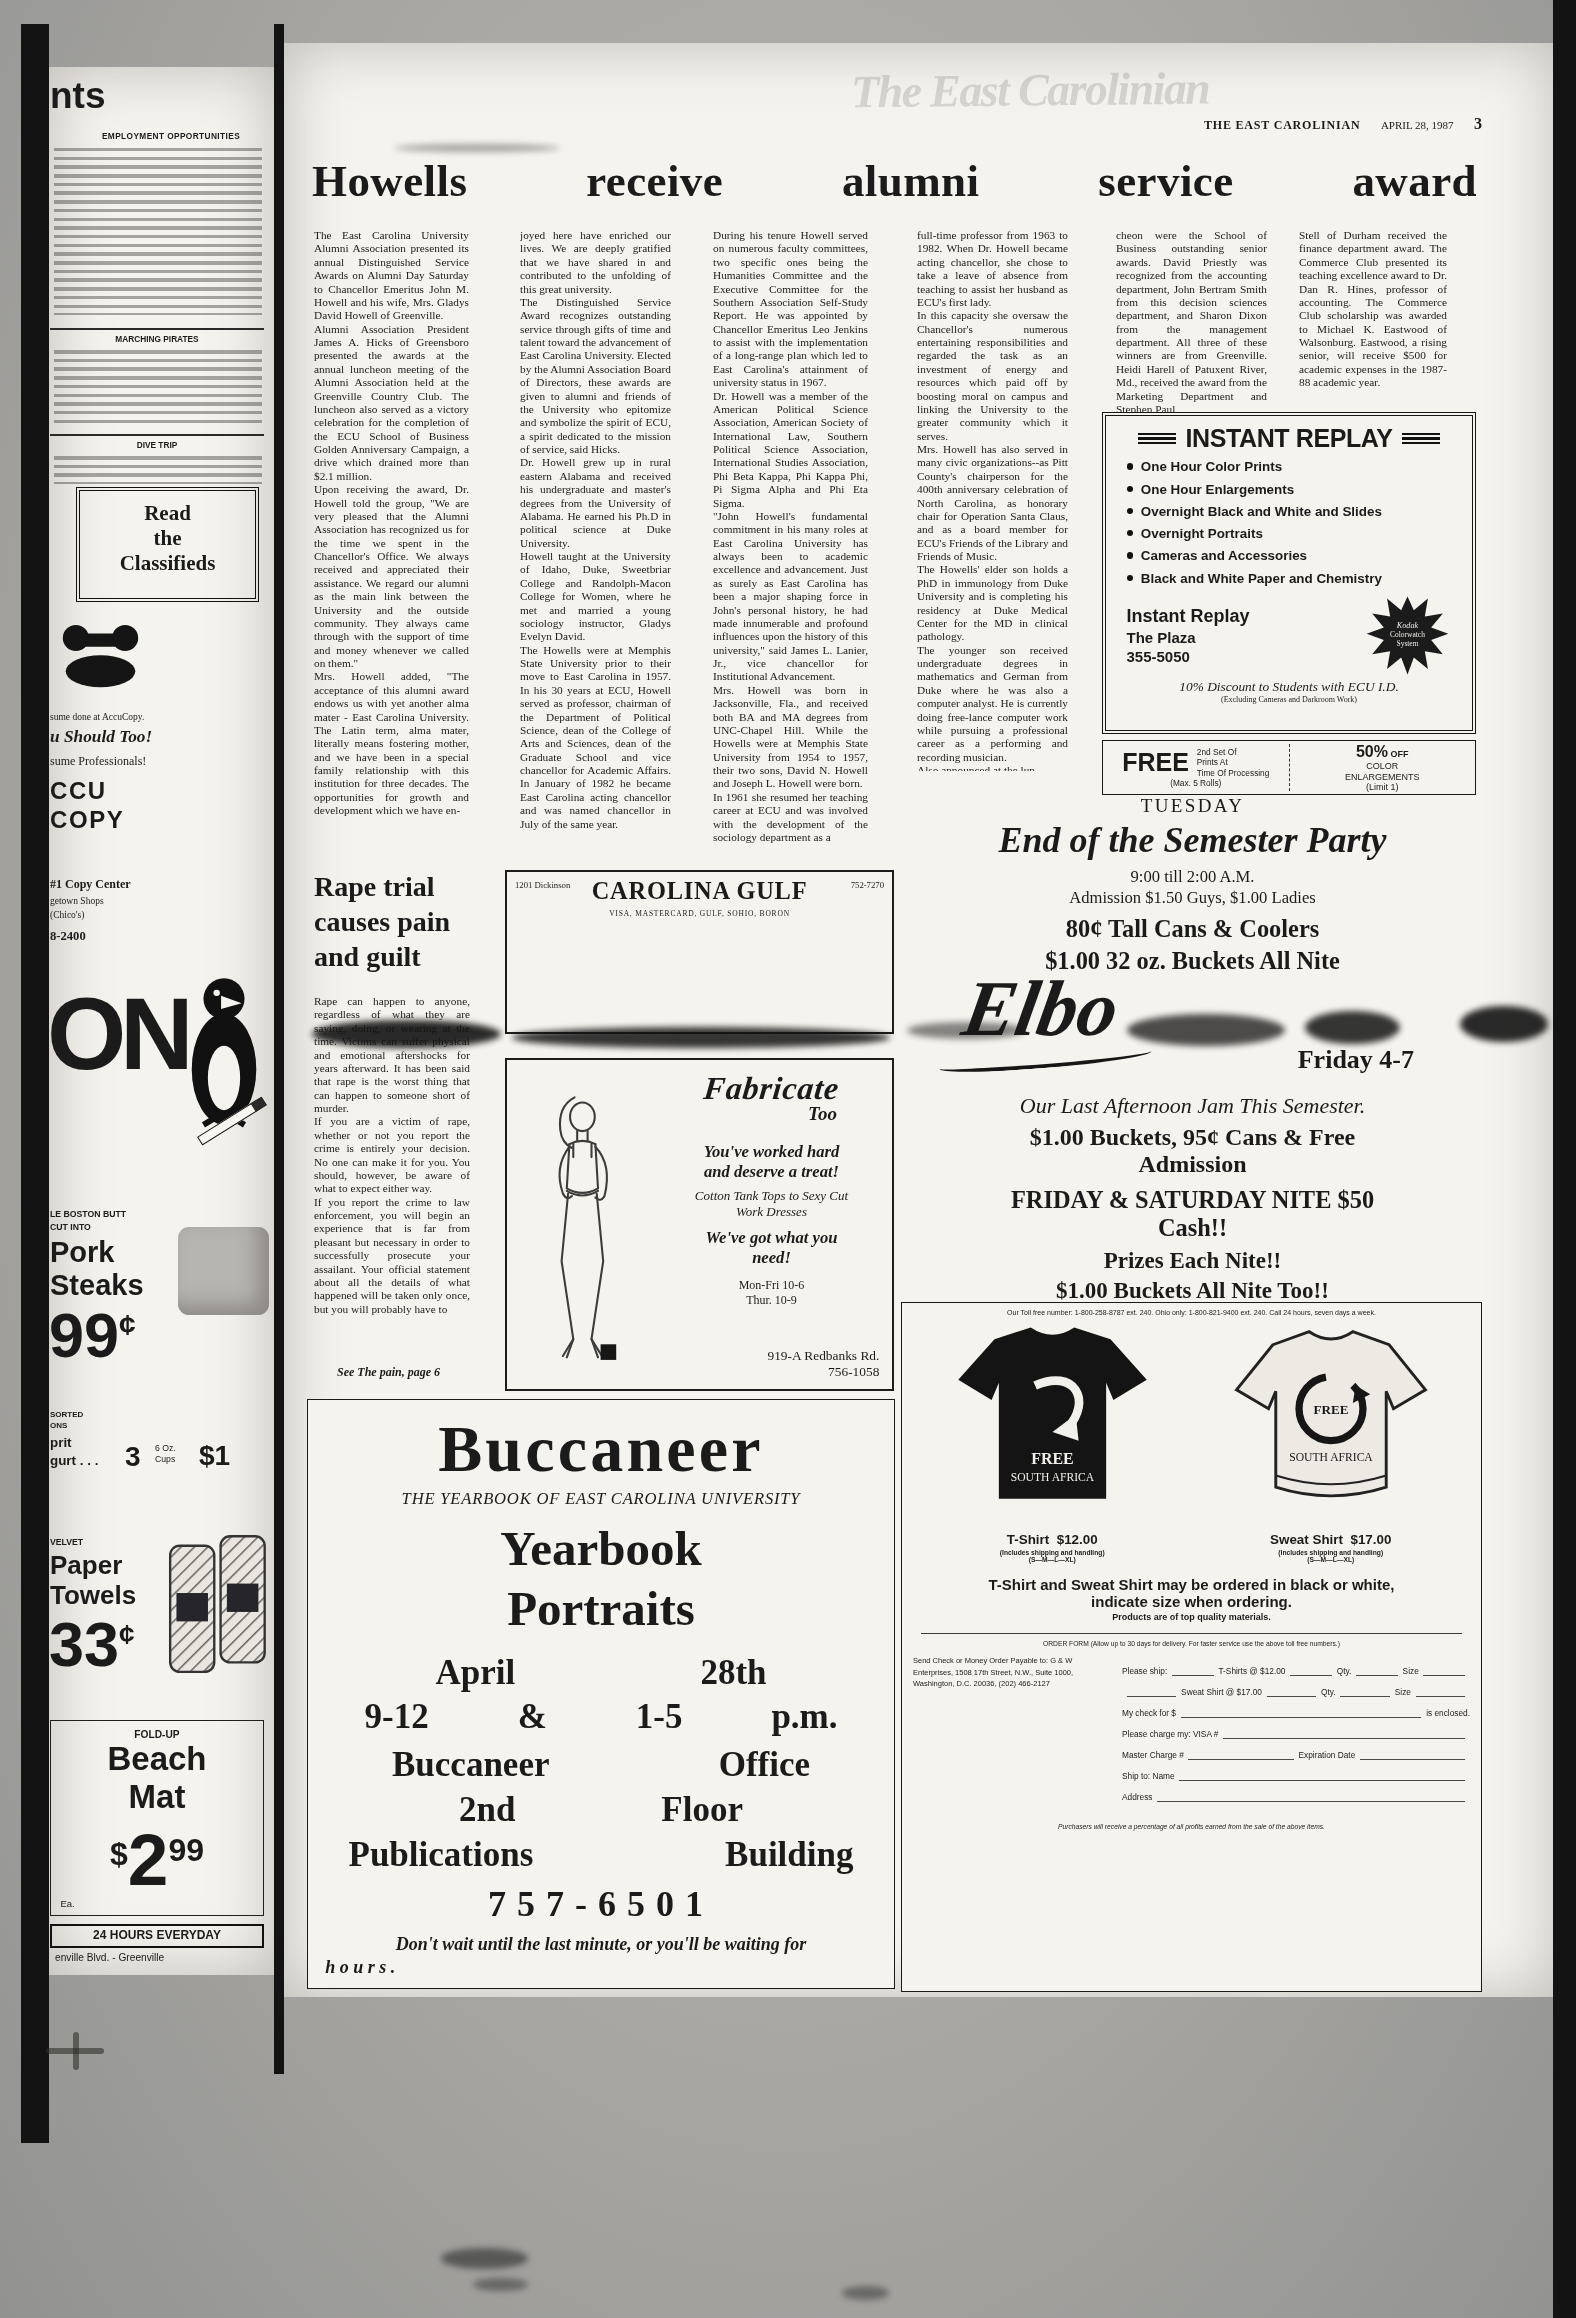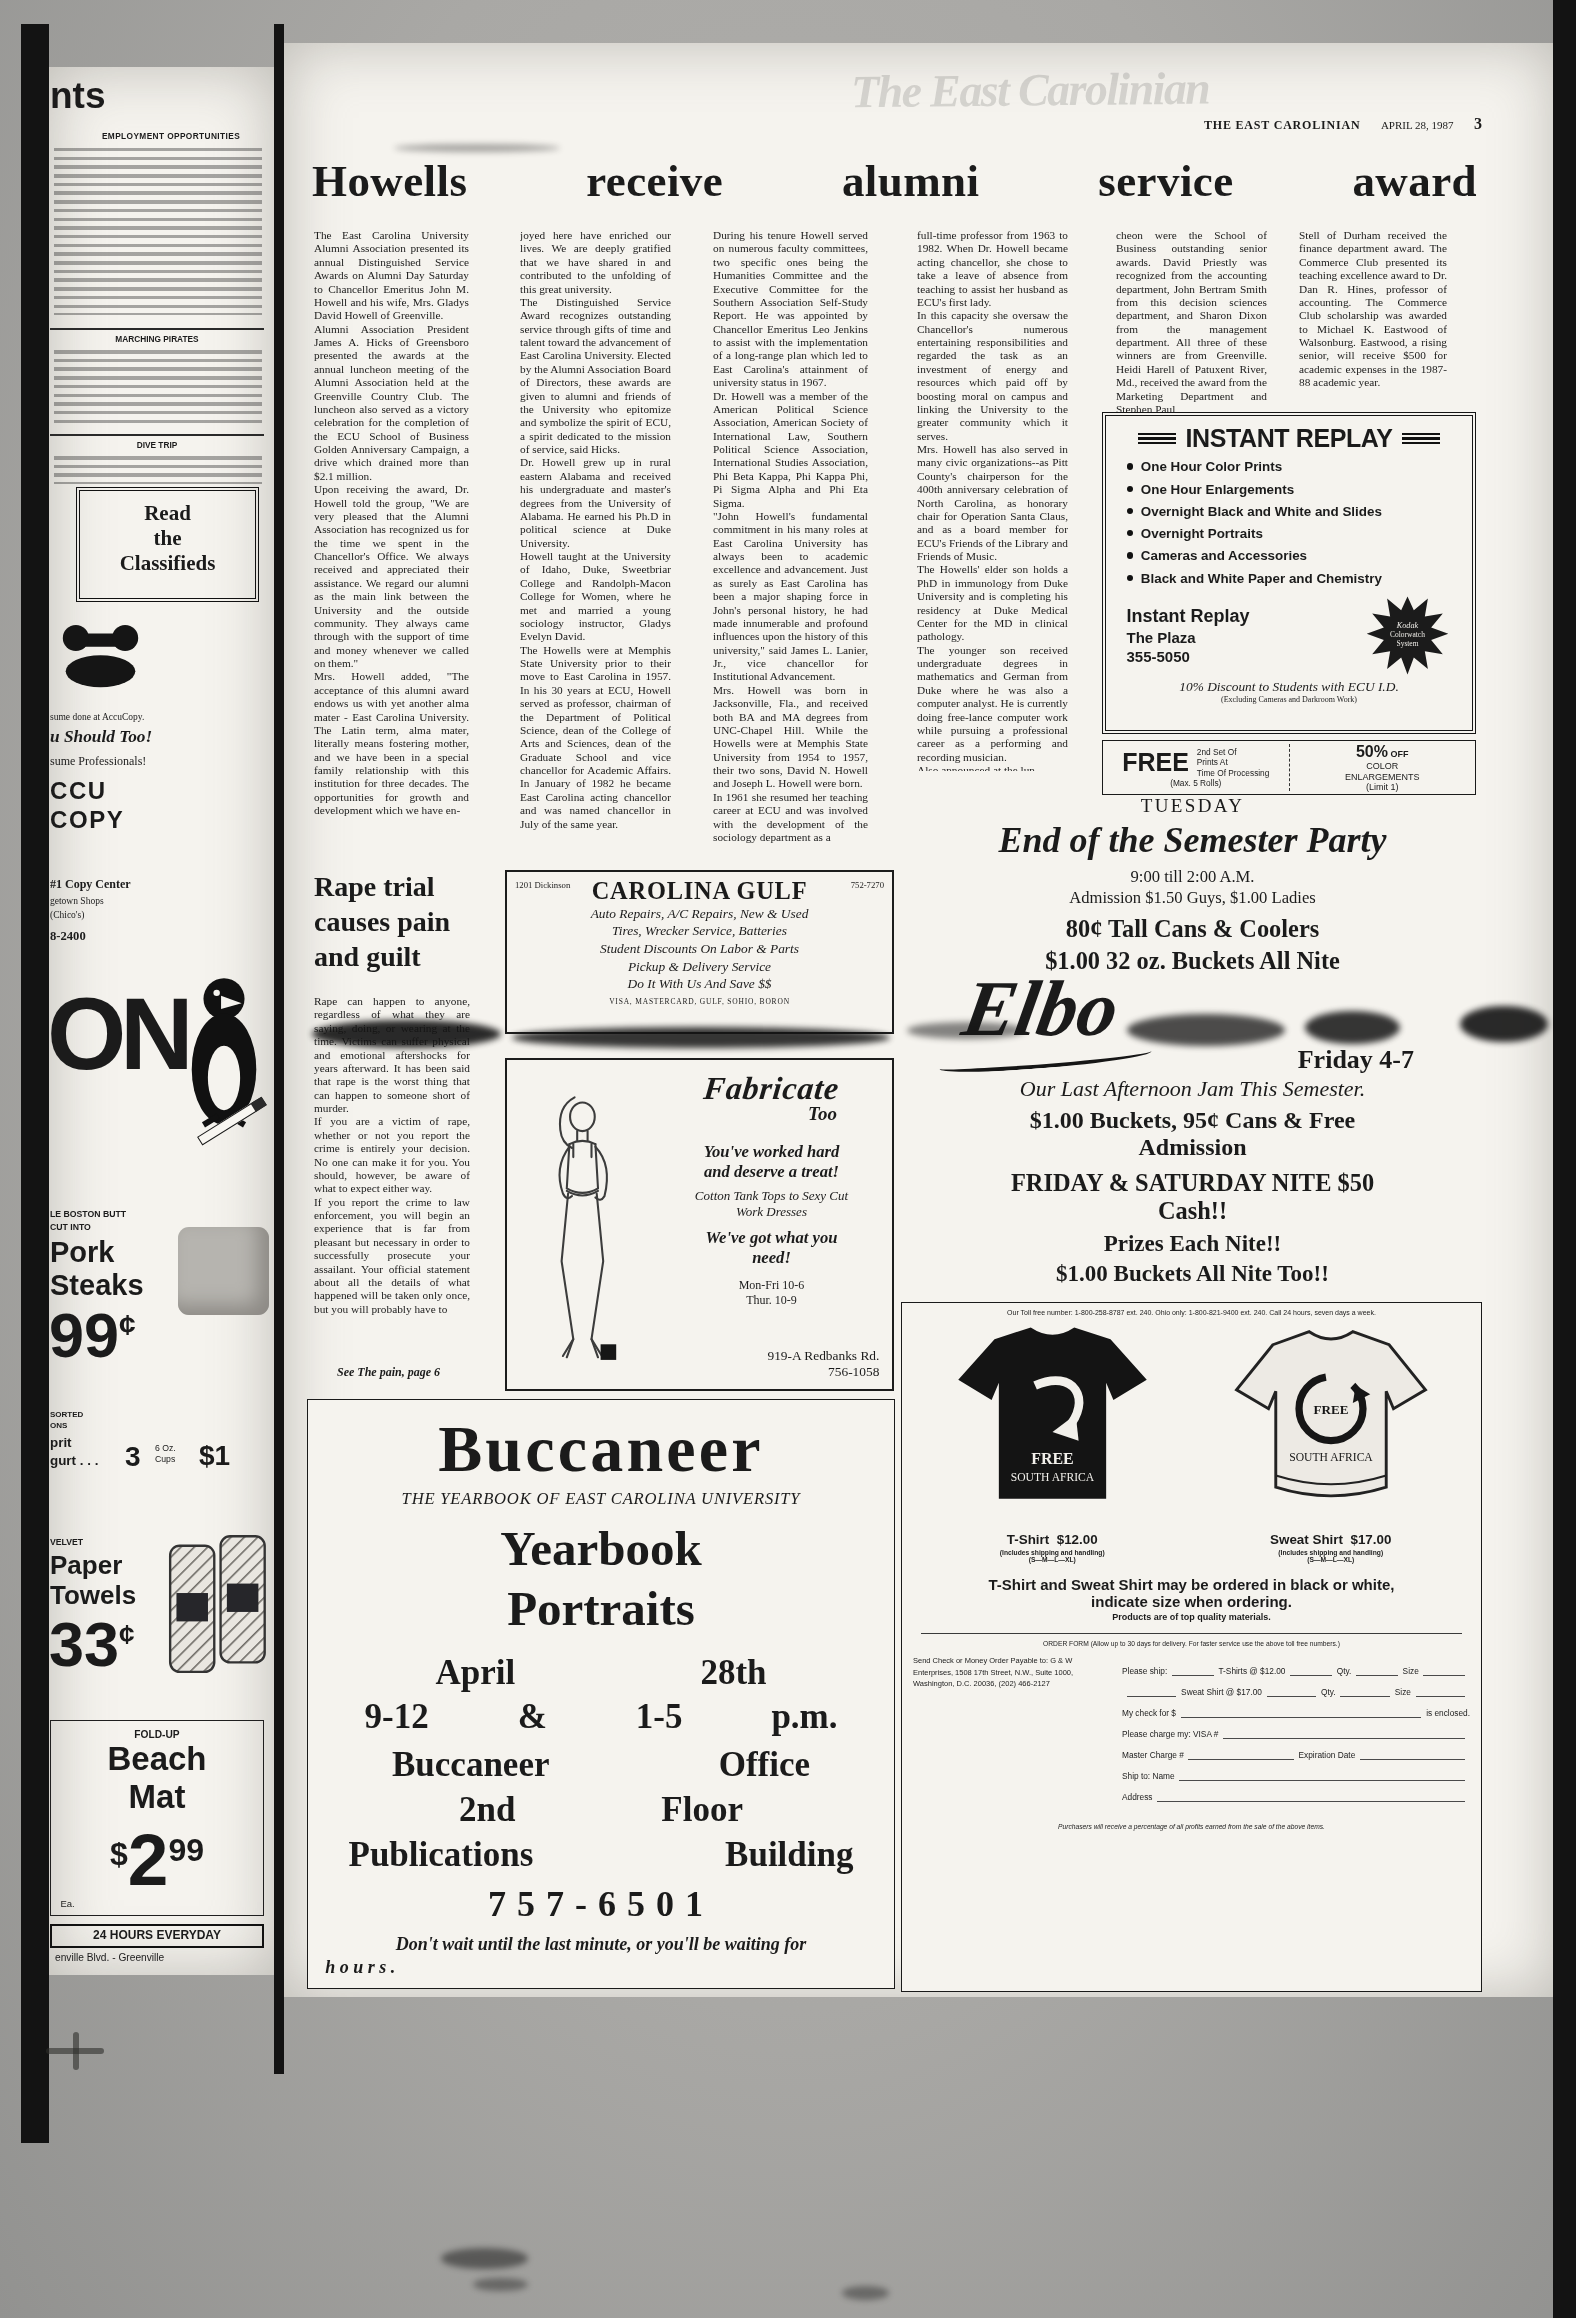--- a/index.html
+++ b/index.html
@@ -300,27 +300,20 @@
       </div>
     </div>
   </div>
 
   <div class="abs" style="left:505px; top:870px; width:389px; height:164px; border:2.4px solid #1c1c1c; background:#f5f3ee; padding:4.7px 8px;">
     <div style="position:relative; height:28px;">
       <span class="abs" style="left:0; top:3.2px; font-size:8.7px;">1201 Dickinson</span>
       <div class="b ctr" style="font-size:24.4px; letter-spacing:0.8px;">CAROLINA GULF</div>
       <span class="abs" style="right:0; top:3.2px; font-size:8.7px;">752-7270</span>
     </div>
-    <div class="gulf-lines">
-      <div>Auto Repairs, A/C Repairs, New &amp; Used</div>
-      <div>Tires, Wrecker Service, Batteries</div>
-      <div>Student Discounts On Labor &amp; Parts</div>
-      <div>Pickup &amp; Delivery Service</div>
-      <div>Do It With Us And Save $$</div>
-    </div>
     <div class="ctr" style="font-size:7.5px; letter-spacing:0.8px; margin-top:4px;">VISA, MASTERCARD, GULF, SOHIO, BORON</div>
   </div>
 
   <div class="abs" style="left:505px; top:1058px; width:389px; height:333px; border:2.4px solid #1c1c1c; background:#f5f3ee;">
     <svg class="abs" style="left:12.6px; top:20.5px;" width="130" height="290" viewBox="0 0 100 210">
       <g stroke="#3c3c3c" stroke-width="1.6" fill="none" stroke-linecap="round">
         <path d="M42,6 Q29,13 31,31 Q32,41 40,45"></path>
         <ellipse cx="48" cy="21" rx="9.5" ry="11"></ellipse>
         <path d="M44,32 L44,39 M52,32 L52,39"></path>
         <path d="M38,42 Q48,37 58,42"></path>
@@ -360,21 +353,21 @@
     <div class="b i" style="font-size:36px; margin-top:1.6px;">End of the Semester Party</div>
     <div style="font-size:16.6px; margin-top:6.3px;">9:00 till 2:00 A.M.</div>
     <div style="font-size:16.6px; margin-top:1.6px;">Admission $1.50 Guys, $1.00 Ladies</div>
     <div class="b" style="font-size:24.4px; margin-top:6.3px;">80¢ Tall Cans &amp; Coolers</div>
     <div class="b" style="font-size:24.4px; margin-top:4.7px;">$1.00 32 oz. Buckets All Nite</div>
     <div class="elbo-row">
       <div class="elbo-script">Elbo</div>
       <div class="elbo-flourish"></div>
       <div class="elbo-friday">Friday 4-7</div>
     </div>
-    <div class="i" style="font-size:22px; margin-top:0;">Our Last Afternoon Jam This Semester.</div>
+    <div class="i" style="font-size:22px; margin-top:17px;">Our Last Afternoon Jam This Semester.</div>
     <div class="b" style="font-size:24px; margin-top:4.7px;">$1.00 Buckets, 95¢ Cans &amp; Free</div>
     <div class="b" style="font-size:24px;">Admission</div>
     <div class="b" style="font-size:24.4px; margin-top:8px;">FRIDAY &amp; SATURDAY NITE $50</div>
     <div class="b" style="font-size:24.4px;">Cash!!</div>
     <div class="b" style="font-size:23px; margin-top:6.3px;">Prizes Each Nite!!</div>
     <div class="b" style="font-size:23px; margin-top:3.2px;">$1.00 Buckets All Nite Too!!</div>
   </div>
 
   <div class="abs sbox ctr" style="left:307px; top:1399px; width:588px; height:590px; background:#f5f3ee;">
     <div class="b" style="font-size:66px; letter-spacing:3.2px; margin-top:11px;">Buccaneer</div>

